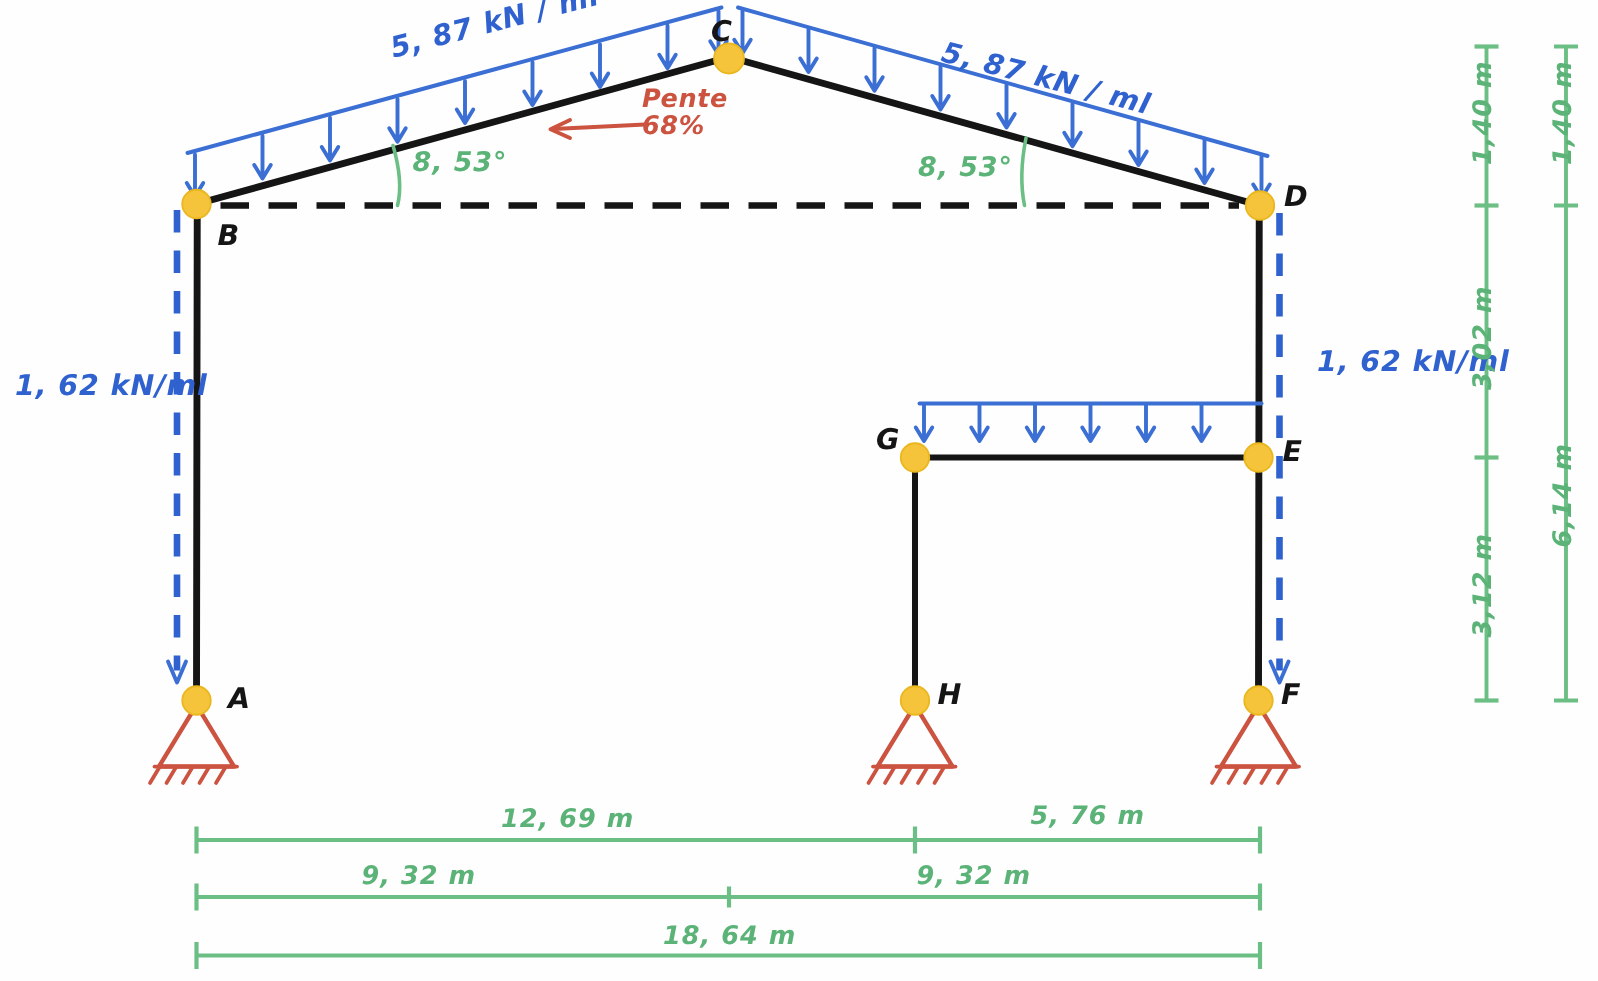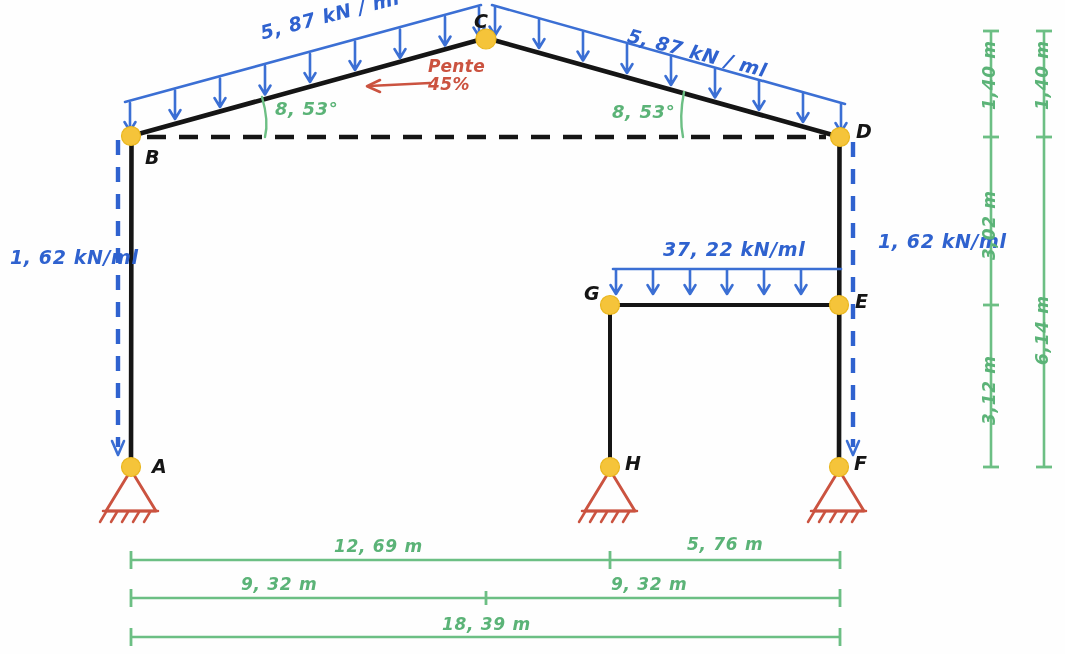--- a/index.html
+++ b/index.html
@@ -267,38 +267,37 @@
   <div class="lbl node-lbl" style="left:855px; top:290px;">E</div>
   <div class="lbl node-lbl" style="left:854px; top:452px;">F</div>
   <div class="lbl node-lbl" style="left:584px; top:282px;">G</div>
   <div class="lbl node-lbl" style="left:625px; top:452px;">H</div>
   <div class="lbl node-lbl" style="left:152px; top:455px;">A</div>
 
   <div class="lbl load-lbl" style="left:258px; top:22px; transform:rotate(-14.5deg); transform-origin:left top;">5, 87 kN / ml</div>
   <div class="lbl load-lbl" style="left:631px; top:24px; transform:rotate(14.5deg); transform-origin:left top;">5, 87 kN / ml</div>
   <div class="lbl load-lbl" style="left:10px; top:246px;">1, 62 kN/ml</div>
   <div class="lbl load-lbl" style="left:878px; top:230px;">1, 62 kN/ml</div>
-  <div class="lbl load-lbl" style="left:663px; top:238px;">37, 22 kN/ml</div>
 
   <div class="lbl ang-lbl" style="left:275px; top:98px;">8, 53°</div>
   <div class="lbl ang-lbl" style="left:612px; top:101px;">8, 53°</div>
 
   <div class="lbl pente-lbl" style="left:428px; top:58px;">
     <div>Pente</div>
-    <div>45%</div>
+    <div>68%</div>
   </div>
 
   <div class="lbl dim-lbl rot-cw" style="left:979px; top:110px;">1,40 m</div>
   <div class="lbl dim-lbl rot-cw" style="left:979px; top:260px;">3,02 m</div>
   <div class="lbl dim-lbl rot-cw" style="left:979px; top:425px;">3,12 m</div>
 
   <div class="lbl dim-lbl rot-cw" style="left:1032px; top:110px;">1,40 m</div>
   <div class="lbl dim-lbl rot-cw" style="left:1032px; top:365px;">6,14 m</div>
 
   <div class="lbl dim-lbl" style="left:334px; top:536px;">12, 69 m</div>
   <div class="lbl dim-lbl" style="left:687px; top:534px;text-align:right;">5, 76 m</div>
 
   <div class="lbl dim-lbl" style="left:241px; top:574px;">9, 32  m</div>
   <div class="lbl dim-lbl" style="left:611px; top:574px;">9, 32  m</div>
 
-  <div class="lbl dim-lbl" style="left:442px; top:614px;">18, 39 m</div>
+  <div class="lbl dim-lbl" style="left:442px; top:614px;">18, 64 m</div>
 
 </div>
 
 </body></html>

